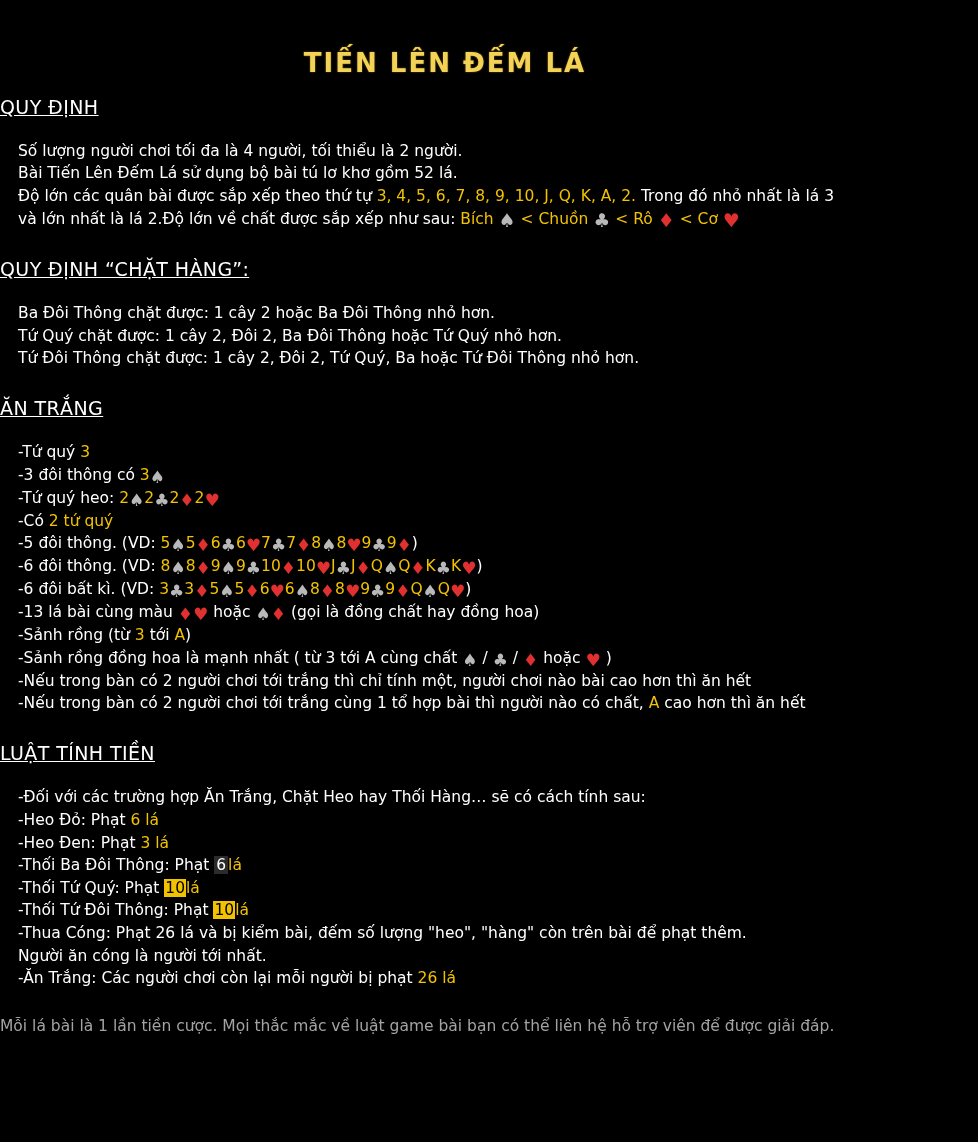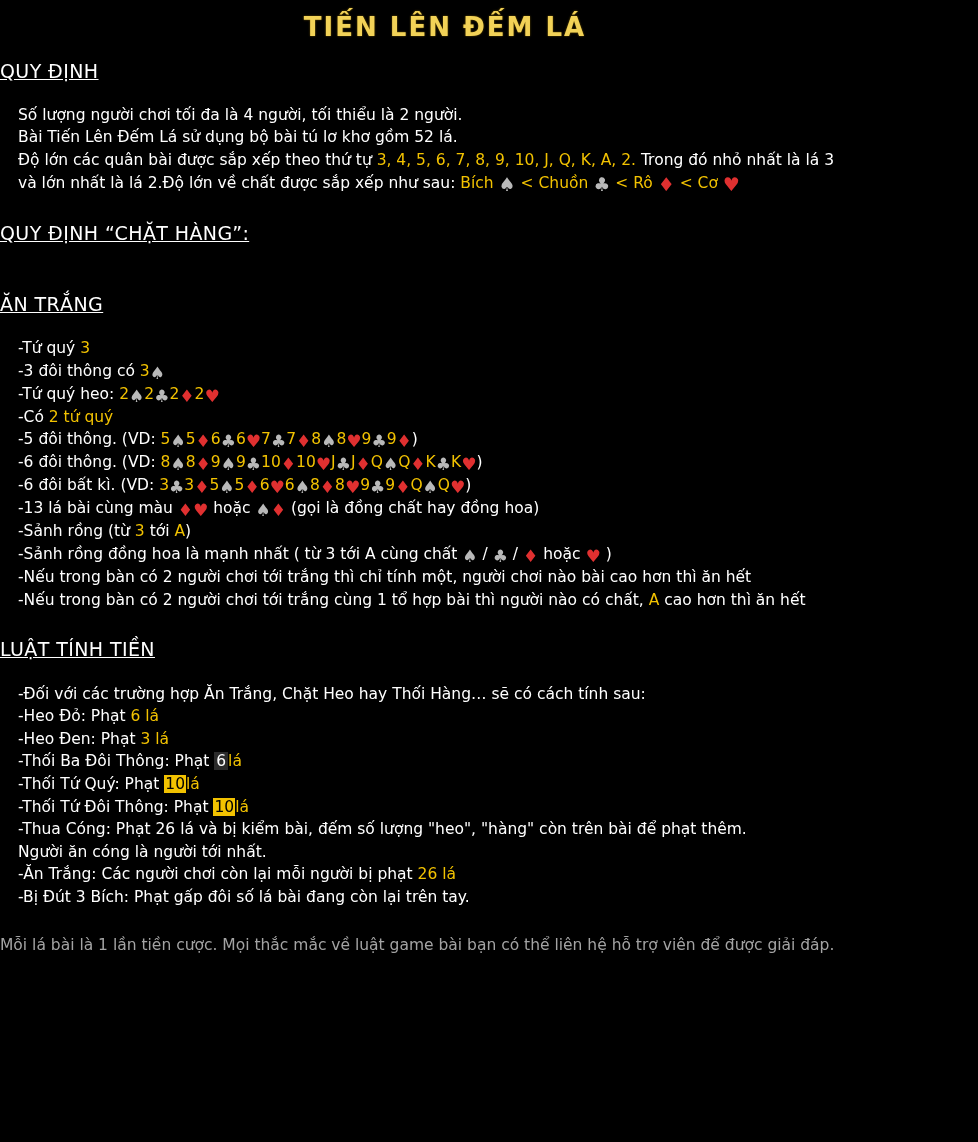--- a/index.html
+++ b/index.html
@@ -13,20 +13,21 @@
     font-family: "DejaVu Sans", "Liberation Sans", sans-serif;
     color: #ffffff;
     font-size: 15.5px;
     line-height: 1.33;
   }
   .page {
     width: 890px;
     position: relative;
     padding: 0;
     box-sizing: border-box;
+    margin-top: 36px;
   }
   .title {
     text-align: center;
     color: #f2d257;
     font-size: 26px;
     font-weight: bold;
     letter-spacing: 2px;
     padding: 10px 0 14px 0;
     text-transform: uppercase;
     text-shadow: 0 0 2px #7a5c00;
@@ -102,20 +103,25 @@
       <span class="gold">&lt;</span>
       <span class="gold">Cơ</span>
       <span class="suit suit-heart suit-big">♥</span>
     </div>
   </div>
 
   <div class="spacer-lg"></div>
 
   <div class="section-head">QUY ĐỊNH “CHẶT HÀNG”:</div>
   <div class="spacer-md"></div>
+  <div class="block">
+    <div class="line">Ba Đôi Thông chặt được: 1 cây 2 hoặc Ba Đôi Thông nhỏ hơn.</div>
+    <div class="line">Tứ Quý chặt được: 1 cây 2, Đôi 2, Ba Đôi Thông hoặc Tứ Quý nhỏ hơn.</div>
+    <div class="line">Tứ Đôi Thông chặt được: 1 cây 2, Đôi 2, Tứ Quý, Ba hoặc Tứ Đôi Thông nhỏ hơn.</div>
+  </div>
 
   <div class="spacer-lg"></div>
 
   <div class="section-head">ĂN TRẮNG</div>
   <div class="spacer-md"></div>
   <div class="block">
 
     <div class="line">
       <span>-Tứ quý </span><span class="gold">3</span>
     </div>
@@ -190,20 +196,19 @@
       <span>-Thối Tứ Đôi Thông: Phạt </span><span class="hl">10</span><span class="gold">lá</span>
     </div>
 
     <div class="line">-Thua Cóng: Phạt 26 lá và bị kiểm bài, đếm số lượng "heo", "hàng" còn trên bài để phạt thêm.</div>
     <div class="line">Người ăn cóng là người tới nhất.</div>
 
     <div class="line">
       <span>-Ăn Trắng: Các người chơi còn lại mỗi người bị phạt </span><span class="gold">26 lá</span>
     </div>
 
-    <div class="line">-Bị Đút 3 Bích: Phạt gấp đôi số lá bài đang còn lại trên tay.</div>
   </div>
 
   <div class="spacer-md"></div>
   <div class="line footer-note">Mỗi lá bài là 1 lần tiền cược. Mọi thắc mắc về luật game bài bạn có thể liên hệ hỗ trợ viên để được giải đáp.</div>
   <div class="spacer-sm"></div>
 
 </div>
 
 </body></html>

